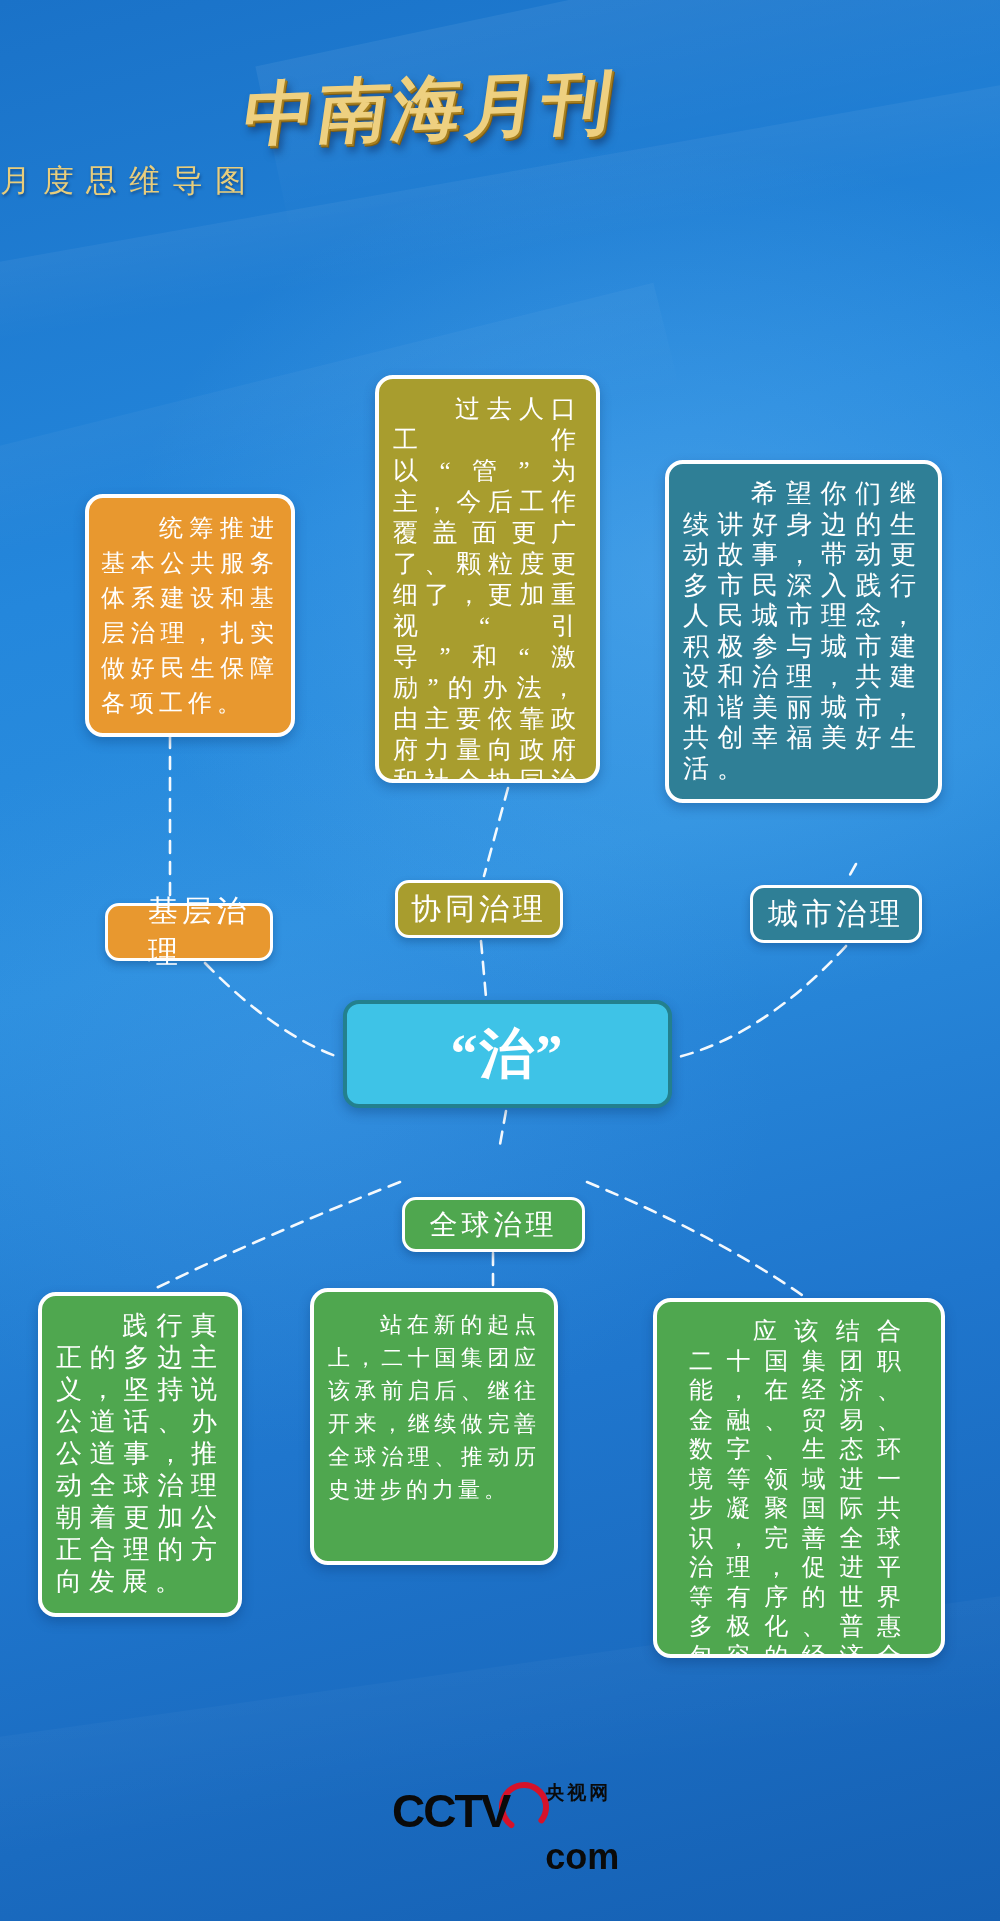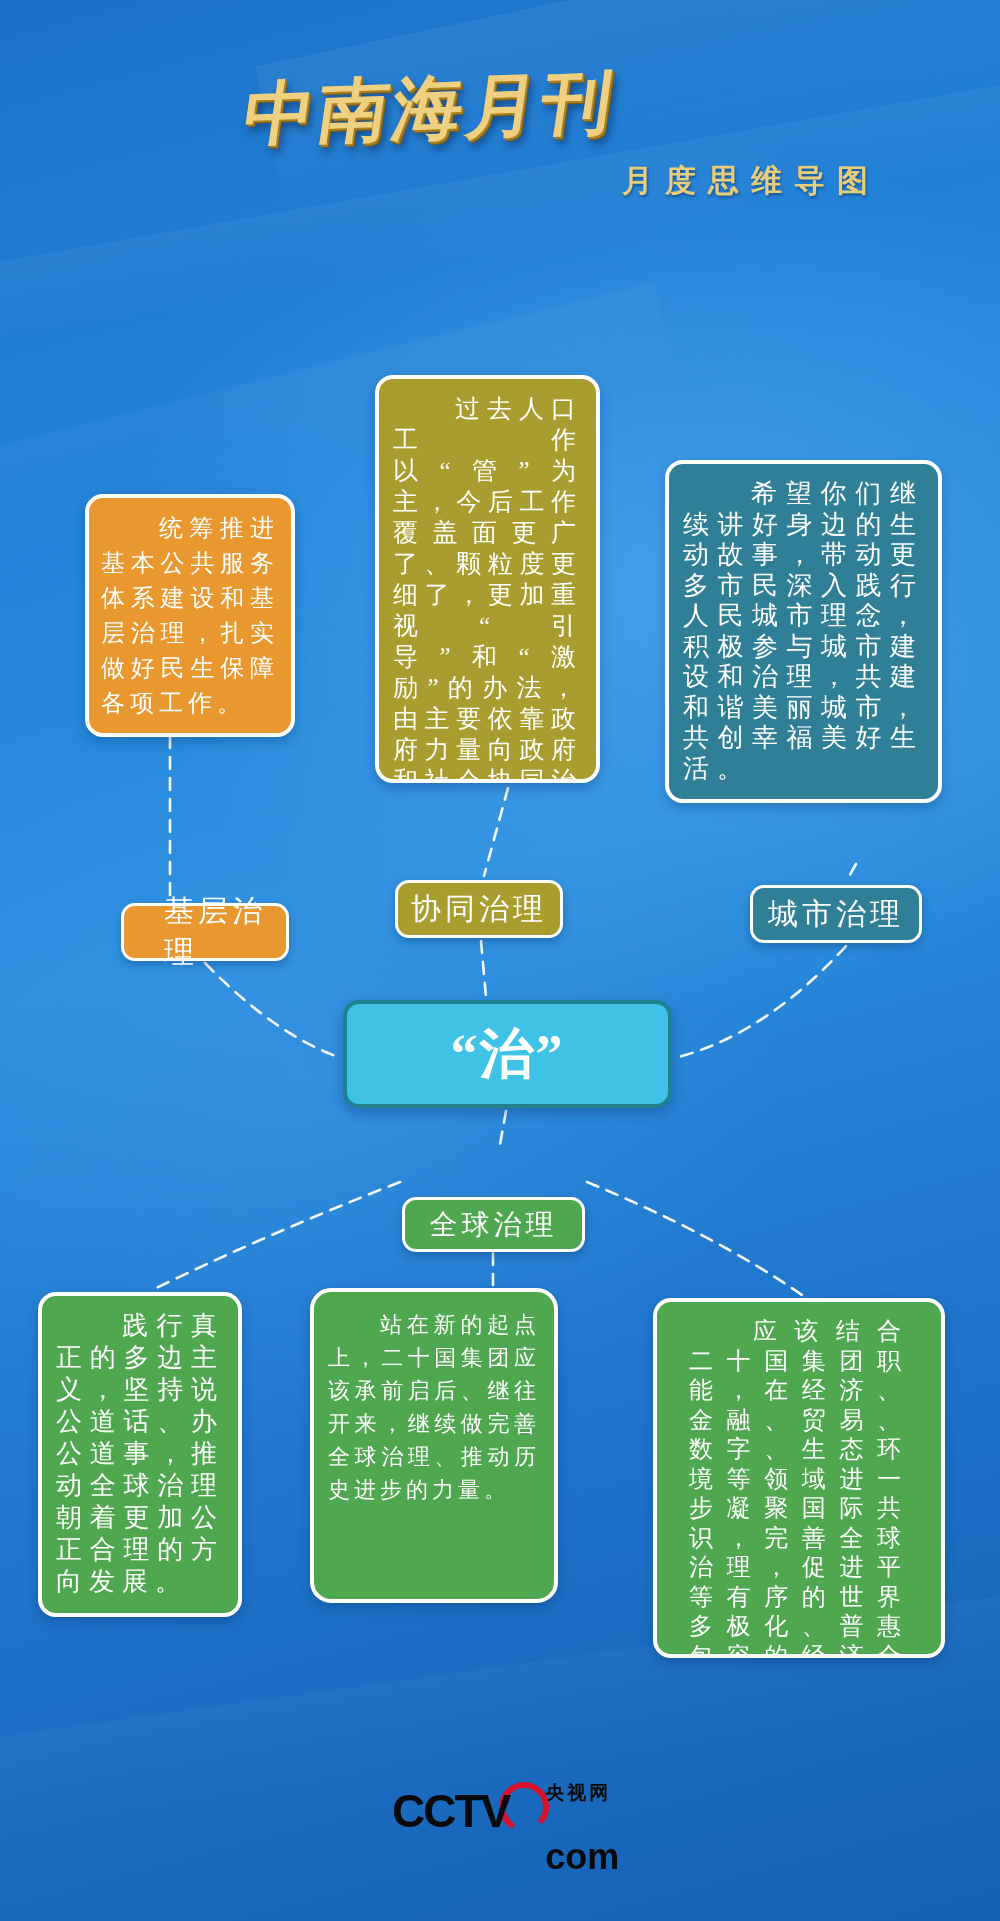--- a/index.html
+++ b/index.html
@@ -18,22 +18,22 @@
   .s4{top:1660px;left:-100px;width:1300px;height:120px;transform:rotate(-8deg);opacity:.3;}
 
   .title{
     position:absolute;top:62px;left:0;width:860px;text-align:center;
     font-size:70px;font-weight:bold;letter-spacing:4px;color:#eed080;
     transform:skewX(-10deg) rotate(-2deg);
     text-shadow:2px 2px 0 #a8801f,3px 3px 0 #7c5c16,5px 7px 8px rgba(8,30,75,.6);
     font-family:"Liberation Sans","DejaVu Sans",sans-serif;
   }
   .subtitle{
-    position:absolute;top:160px;left:0;width:880px;text-align:right;
-    font-size:31px;font-weight:bold;letter-spacing:12px;color:#e8cd7c;
+    position:absolute;top:160px;left:0;width:880px;text-align:left;
+    font-size:31px;font-weight:normal;letter-spacing:12px;color:#e8cd7c;
     text-shadow:1px 2px 3px rgba(10,35,80,.5);
   }
 
   .bigbox{
     position:absolute;box-sizing:border-box;border:4px solid #ffffff;border-radius:18px;
     color:#ffffff;text-align:justify;overflow:hidden;
     box-shadow:0 5px 12px rgba(0,40,90,.28);
   }
   .bigbox .txt{width:100%;height:100%;}
 
@@ -42,34 +42,34 @@
   .box-jiceng .txt{text-indent:58px;}
   .box-xietong{left:375px;top:375px;width:225px;height:408px;background:#a89d2e;
     padding:14px 14px;font-size:25px;line-height:31px;letter-spacing:6px;}
   .box-xietong .txt{text-indent:62px;}
   .box-chengshi{left:665px;top:460px;width:277px;height:343px;background:#2f7f96;
     padding:15px 14px;font-size:26px;line-height:30.5px;letter-spacing:8px;}
   .box-chengshi .txt{text-indent:68px;}
   .box-gleft{left:38px;top:1292px;width:204px;height:325px;background:#4fa74f;
     padding:14px 14px;font-size:26px;line-height:32px;letter-spacing:7px;}
   .box-gleft .txt{text-indent:66px;}
-  .box-gmid{left:310px;top:1288px;width:248px;height:315px;background:#4fa74f;
-    padding:16px 14px;font-size:22px;line-height:33px;letter-spacing:4px;border-radius:21px;}
+  .box-gmid{left:310px;top:1288px;width:248px;height:277px;background:#4fa74f;
+    padding:16px 14px;font-size:22px;line-height:33px;letter-spacing:4px;}
   .box-gmid .txt{text-indent:52px;}
   .box-gright{left:653px;top:1298px;width:292px;height:360px;background:#4fa74f;
     padding:15px 32px;font-size:24px;line-height:29.5px;letter-spacing:8px;}
   .box-gright .txt{text-indent:64px;}
 
   .nodelabel{
     position:absolute;box-sizing:border-box;border:3px solid #ffffff;border-radius:14px;
     display:flex;align-items:center;justify-content:center;
     color:#ffffff;font-size:30px;letter-spacing:4px;
     box-shadow:0 4px 9px rgba(0,40,90,.3);
   }
-  .lbl-jiceng{left:121px;top:903px;width:168px;height:58px;background:#e8982f;padding-left:40px;}
+  .lbl-jiceng{left:105px;top:903px;width:168px;height:58px;background:#e8982f;padding-left:40px;}
   .lbl-xietong{left:395px;top:880px;width:168px;height:58px;background:#a89d2e;}
   .lbl-chengshi{left:750px;top:885px;width:172px;height:58px;background:#2f7f96;}
   .lbl-quanqiu{left:402px;top:1197px;width:183px;height:55px;background:#4fa74f;font-size:28px;}
 
   .center-node{
     position:absolute;left:343px;top:1000px;width:329px;height:108px;box-sizing:border-box;
     background:#3ec3e7;border:4px solid #23808e;border-radius:16px;
     display:flex;align-items:center;justify-content:center;
     color:#ffffff;font-size:54px;font-weight:bold;letter-spacing:2px;
     box-shadow:0 5px 12px rgba(0,40,90,.3);

